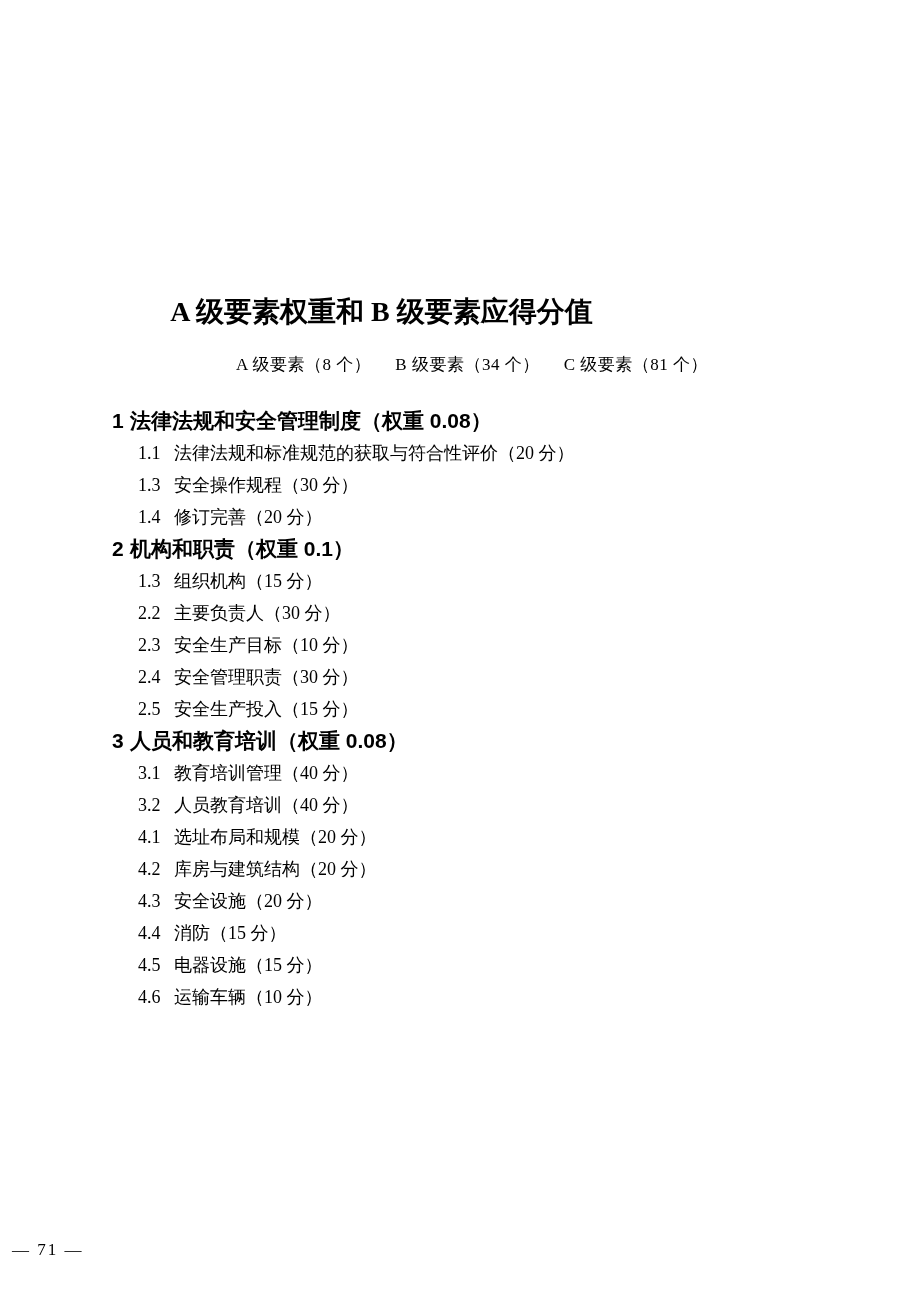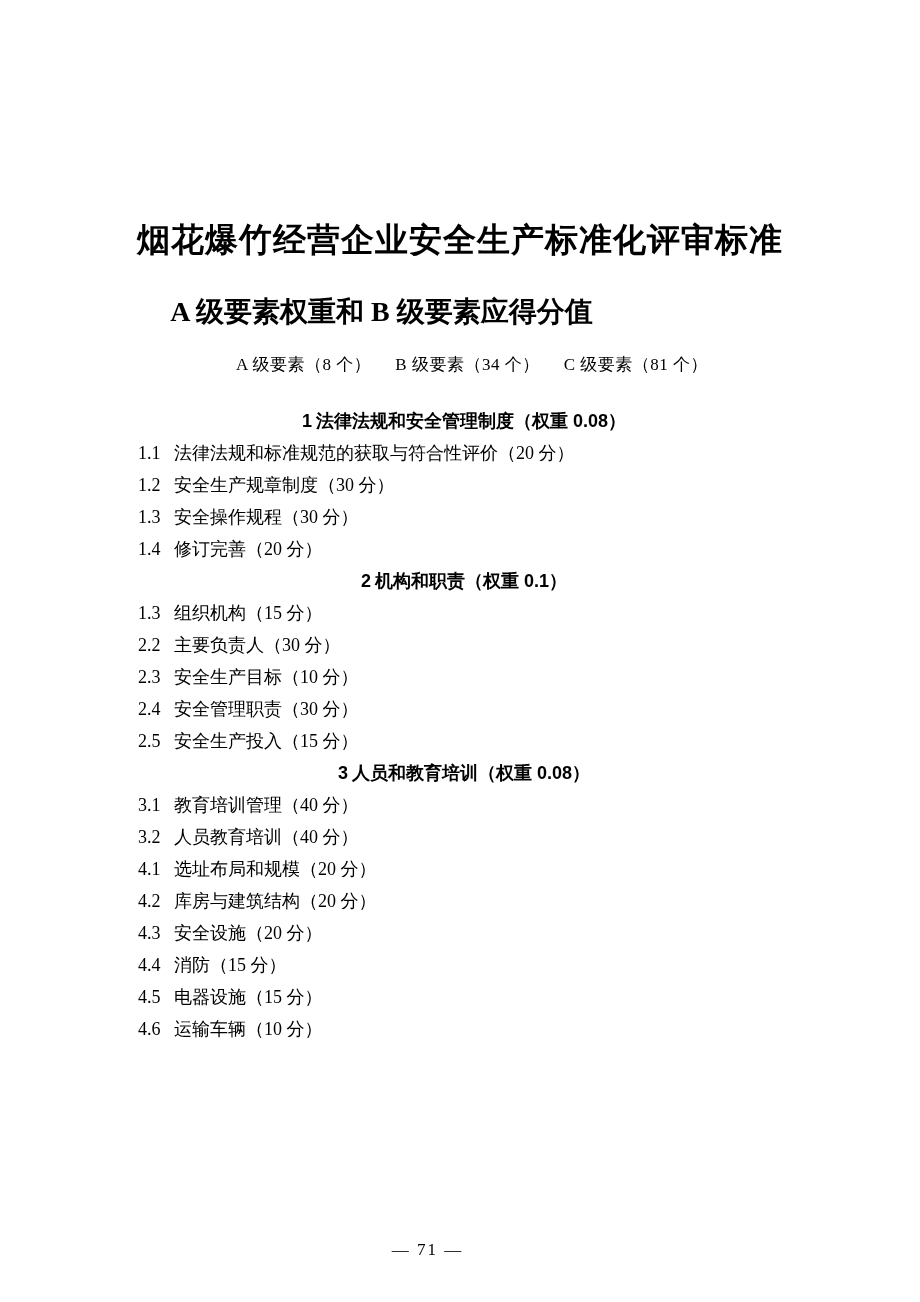--- a/index.html
+++ b/index.html
@@ -65,28 +65,27 @@
     display: inline-block;
     width: 24px;
   }
   .content {
     position: absolute;
     top: 408px;
     left: 112px;
     width: 700px;
   }
   .a-item {
-    font-size: 18px;
+    font-size: 21px;
     font-weight: bold;
     font-family: "Liberation Sans", "DejaVu Sans", sans-serif;
     margin: 0 0 6px 0;
     padding: 0;
     line-height: 26px;
     white-space: nowrap;
-    text-align: center;
   }
   .a-item .num {
     display: inline-block;
     min-width: 18px;
   }
   .b-item {
     font-size: 18px;
     font-family: "Liberation Serif", "DejaVu Serif", serif;
     margin: 0 0 6px 0;
     padding: 0 0 0 26px;
@@ -96,47 +95,45 @@
   .b-item .num {
     display: inline-block;
     min-width: 36px;
   }
   .a-group {
     margin-bottom: 2px;
   }
   .page-number {
     position: absolute;
     bottom: 42px;
-    left: 0;
+    left: 12px;
     width: 855px;
-    text-align: center;
+    text-align: left;
     font-size: 17px;
     font-family: "Liberation Serif", "DejaVu Serif", serif;
     letter-spacing: 2px;
   }
 </style>
 </head>
 <body>
 
 <div class="page">
 
-  <h1 class="doc-title">烟花爆竹经营企业安全生产标准化评审标准</h1>
 
   <h2 class="doc-subtitle">A 级要素权重和 B 级要素应得分值</h2>
 
   <div class="doc-counts">
     <span>A 级要素（8 个）</span><span class="count-gap"></span><span>B 级要素（34 个）</span><span class="count-gap"></span><span>C 级要素（81 个）</span>
   </div>
 
   <div class="content">
 
     <div class="a-group">
       <p class="a-item"><span class="num">1</span><span>法律法规和安全管理制度（权重 0.08）</span></p>
       <p class="b-item"><span class="num">1.1</span><span>法律法规和标准规范的获取与符合性评价（20 分）</span></p>
-      <p class="b-item"><span class="num">1.2</span><span>安全生产规章制度（30 分）</span></p>
       <p class="b-item"><span class="num">1.3</span><span>安全操作规程（30 分）</span></p>
       <p class="b-item"><span class="num">1.4</span><span>修订完善（20 分）</span></p>
     </div>
 
     <div class="a-group">
       <p class="a-item"><span class="num">2</span><span>机构和职责（权重 0.1）</span></p>
       <p class="b-item"><span class="num">1.3</span><span>组织机构（15 分）</span></p>
       <p class="b-item"><span class="num">2.2</span><span>主要负责人（30 分）</span></p>
       <p class="b-item"><span class="num">2.3</span><span>安全生产目标（10 分）</span></p>
       <p class="b-item"><span class="num">2.4</span><span>安全管理职责（30 分）</span></p>

